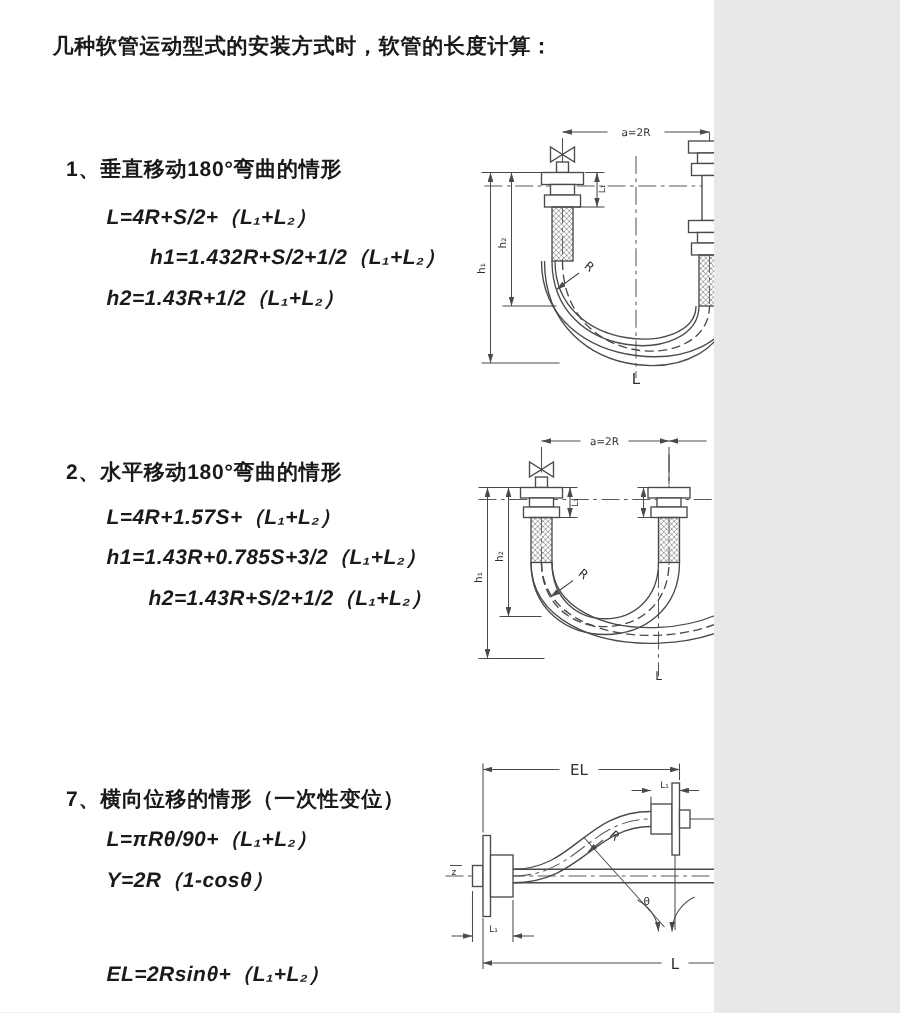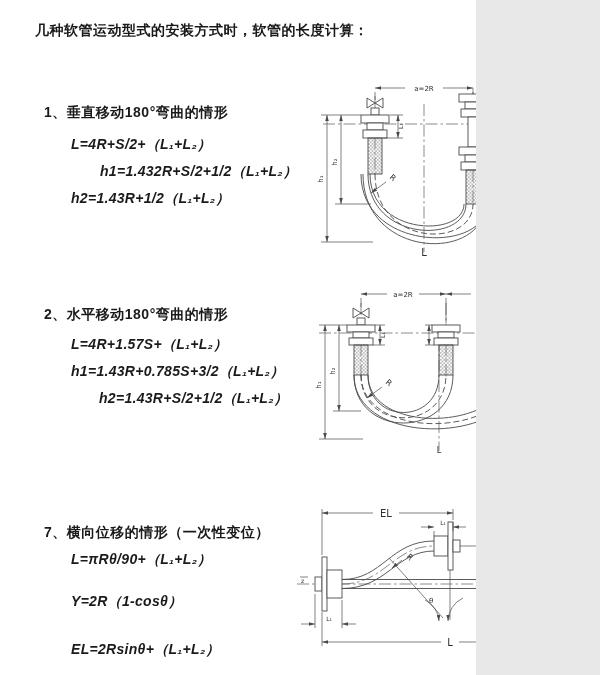--- a/index.html
+++ b/index.html
@@ -4,21 +4,21 @@
 <style>
   html,body{margin:0;padding:0;background:#e8e8e8;}
   .page{position:relative;width:476px;height:675px;background:#ffffff;overflow:hidden;
         font-family:"Liberation Sans","DejaVu Sans",sans-serif;}
   .t{position:absolute;white-space:nowrap;color:#1a1a1a;}
   .title{left:35px;top:22px;font-size:14px;font-weight:bold;letter-spacing:0.5px;}
   .heading{font-size:14px;font-weight:bold;letter-spacing:0.5px;}
   .formula{font-size:14px;font-weight:bold;letter-spacing:0.3px;font-style:italic;}
   .h1s{left:44px;top:104px;} .f10{left:71px;top:136px;} .f11{left:71px;top:163px;margin-left:29px;} .f12{left:71px;top:190px;}
   .h2s{left:44px;top:306px;} .f20{left:71px;top:336px;} .f21{left:71px;top:363px;} .f22{left:79px;top:390px;margin-left:20px;}
-  .h3s{left:44px;top:524px;} .f30{left:71px;top:551px;} .f31{left:71px;top:578px;margin-top:15px;} .f32{left:71px;top:605px;margin-top:36px;}
+  .h3s{left:44px;top:524px;} .f30{left:71px;top:551px;} .f31{left:71px;top:578px;} .f32{left:71px;top:605px;margin-top:36px;}
   .diag{position:absolute;}
   .d1{left:313px;top:74px;} .d2{left:313px;top:281px;} .d3{left:293px;top:500px;}
   svg{overflow:visible;}
   svg .ln{stroke:#4a4a4a;stroke-width:0.9;fill:none;}
   svg .dim{stroke:#4a4a4a;stroke-width:0.7;fill:none;}
   svg .cl{stroke:#5a5a5a;stroke-width:0.7;fill:none;stroke-dasharray:12 3 2.5 3;}
   svg .hd{stroke:#4a4a4a;stroke-width:0.9;fill:none;stroke-dasharray:6 3;}
   svg .fl{stroke:#4a4a4a;stroke-width:0.9;fill:#ffffff;}
   svg .br{stroke:#4a4a4a;stroke-width:0.9;}
   svg text{fill:#2e2e2e;font-family:"DejaVu Sans",sans-serif;}

